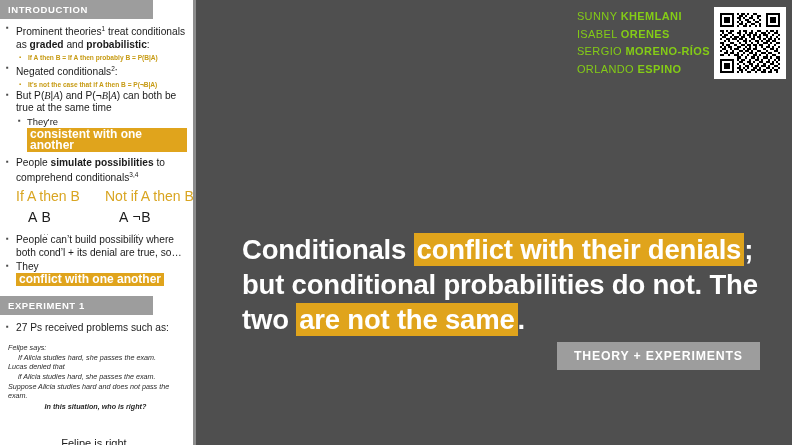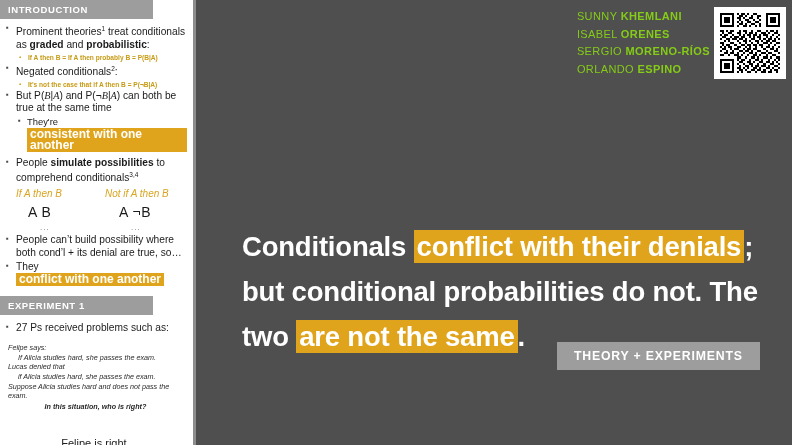--- a/index.html
+++ b/index.html
@@ -79,23 +79,22 @@
 
   
   .models {
     position: relative;
     height: 44px;
     margin: 3px 0 2px 0;
     font-size: 9.2px;
   }
   .model-col { position: absolute; top: 0; }
   .model-title {
-    font-style: italic;
     color: #d9a521;
-    font-size: 10px;
+    font-size: 14px;
     white-space: nowrap;
   }
   .model-row {
     margin-top: 5px;
     color: #1b1b1b;
     font-size: 14px;
     letter-spacing: 0.5px;
   }
   .model-dots {
     margin-top: 3px;
@@ -141,26 +140,26 @@
 
   #qr-box {
     position: absolute; right: 6px; top: 7px;
     width: 72px; height: 72px;
     background: #ffffff;
     padding: 6px;
   }
   #qr-box svg { display: block; }
 
   #headline {
-    position: absolute; left: 46px; top: 224px;
+    position: absolute; left: 46px; top: 232px;
     width: 540px;
     color: #ffffff;
     font-weight: bold;
     font-size: 27.5px;
-    line-height: 45px;
+    line-height: 35px;
     letter-spacing: -0.2px;
   }
   #headline .mark {
     background: #e0a41c;
     color: #ffffff;
     padding: 1px 3px;
     box-decoration-break: clone;
     -webkit-box-decoration-break: clone;
   }
 

